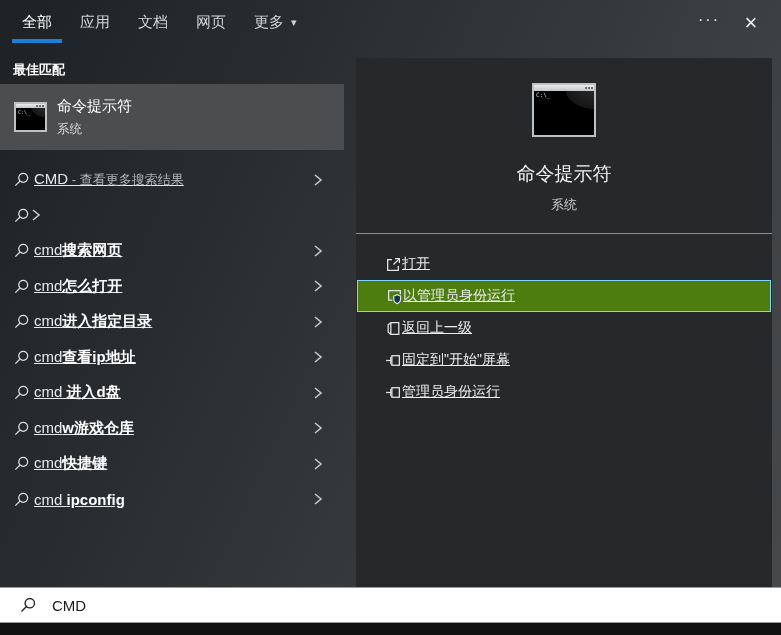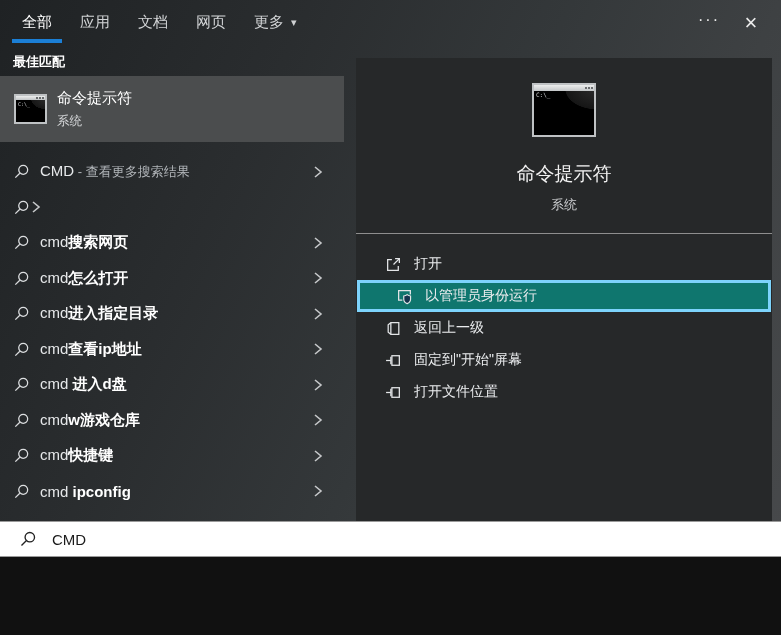--- a/index.html
+++ b/index.html
@@ -1,64 +1,64 @@
 <!DOCTYPE html>
 <html><head>
 <meta charset="utf-8">
 <style>
   html,body{margin:0;padding:0;background:#111;}
   .screen{
-    position:relative;width:781px;height:557px;overflow:hidden;
+    position:relative;width:781px;height:623px;overflow:hidden;
     background:linear-gradient(115deg,#1f2224 0%,#2a2d2f 30%,#34383a 55%,#3e4143 75%,#47494b 100%);
     font-family:"Liberation Sans","DejaVu Sans",sans-serif;
     -webkit-font-smoothing:antialiased;cursor:default;user-select:none;
   }
   
   .tabbar{position:absolute;top:0;left:0;right:0;height:45px;display:flex;align-items:stretch;padding-left:12px;}
   .tab{display:flex;align-items:center;gap:5px;padding:0 10px;margin-right:8px;font-size:15px;color:#d2d4d6;position:relative;}
   .tab.selected{color:#ffffff;}
   .tab.selected::after{content:"";position:absolute;left:0;right:0;bottom:2px;height:4px;background:#1b7fd6;}
   .tab .dd{font-size:11px;color:#cfd1d3;margin-left:2px;}
   .winctl{position:absolute;top:0;right:0;height:45px;display:flex;align-items:center;gap:10px;padding-right:14px;}
   .ctl{width:32px;height:32px;display:flex;align-items:center;justify-content:center;color:#ececec;}
   .ctl.more{font-size:16px;letter-spacing:2px;padding-bottom:6px;}
   .ctl.close{font-size:22px;font-weight:300;}
   
   .left{position:absolute;top:45px;left:0;width:344px;bottom:36px;overflow:hidden;}
-  .sec-h{margin:8px 0 0 13px;font-size:13px;font-weight:bold;color:#ffffff;}
+  .sec-h{margin:16px 0 0 13px;font-size:13px;font-weight:bold;color:#ffffff;}
   .bm-row{margin-top:5px;height:66px;background:#4b4d4e;display:flex;align-items:center;}
   .bm-text{display:flex;flex-direction:column;justify-content:center;}
   .bm-title{font-size:15px;color:#ffffff;}
   .bm-sub{font-size:12.5px;color:#d6d8da;margin-top:5px;}
   
   .term{background:#050505;border:2px solid #bfc2c4;display:flex;flex-direction:column;box-sizing:border-box;}
   .term.small{width:33px;height:30px;margin-left:14px;margin-right:10px;}
   .term .tbar{height:4px;background:linear-gradient(#eceded,#c3c6c8);display:flex;justify-content:flex-end;align-items:center;gap:1px;padding-right:1px;flex:none;}
   .term.big .tbar{height:6px;}
   .term .tbar i{width:2px;height:2px;background:#6a6d6f;}
   .term .tbody{flex:1;position:relative;background:radial-gradient(130% 115% at 105% -5%,#2c2c2c 0%,#161616 40%,#000 41%);overflow:hidden;}
   .term .prompt{position:absolute;top:1px;left:2px;font-family:"DejaVu Sans Mono",monospace;font-size:6px;line-height:6px;color:#c9cbcd;}
   .term.small .prompt{font-size:5px;}
   
   .slist{margin-top:12px;}
   .srow{height:35.5px;display:flex;align-items:center;padding-left:13px;box-sizing:border-box;}
-  .srow .txt{margin-left:10px;font-size:15px;color:#e6e8ea;flex:1;white-space:nowrap;overflow:hidden;}
+  .srow .txt{margin-left:4px;font-size:15px;color:#e6e8ea;flex:1;white-space:nowrap;overflow:hidden;text-decoration:underline;}
   .srow .txt b{color:#ffffff;}
   .srow .suffix{font-size:13px;color:#b1b5b9;}
   .chev{margin-right:20px;flex:none;}
   
   .right{position:absolute;top:58px;left:356px;width:416px;bottom:36px;background:#262829;}
   .term.big{width:64px;height:54px;margin:25px auto 0;}
   .pv-title{margin-top:24px;text-align:center;font-size:19px;color:#f2f2f2;}
   .pv-sub{margin-top:9px;text-align:center;font-size:13px;color:#c9cbcd;}
   .divider{position:absolute;top:175px;left:0;right:0;height:1px;background:#8e8e8e;}
   .actions{position:absolute;top:190px;left:0;right:0;}
   .arow{height:32px;display:flex;align-items:center;padding-left:29px;font-size:14px;color:#eaecee;box-sizing:border-box;}
-  .arow .alabel{margin-left:12px;}
-  .arow.selected{background:#0f766e;border:3px solid #7dd3fc;margin:0 1px;padding-left:36px;}
+  .arow .alabel{text-decoration:underline;}
+  .arow.selected{background:#4d7c0f;border:1px solid #7dd3fc;margin:0 1px;padding-left:28px;}
   .aicon{flex:none;}
   
   .searchbar{position:absolute;left:0;right:0;bottom:0;height:36px;background:#ffffff;display:flex;align-items:center;padding-left:19px;box-sizing:border-box;border-top:1px solid #9a9a9a;border-bottom:1px solid #9a9a9a;}
   .searchbar input{border:none;outline:none;background:transparent;margin-left:13px;font-size:15px;color:#1b1b1b;flex:1;font-family:inherit;}
 </style>
 </head>
 <body>
 
 <div class="screen">
 
@@ -271,21 +271,21 @@
           </svg>
         <span class="alabel">固定到"开始"屏幕</span>
       </div>
 
       <div class="arow">
         <svg class="aicon" width="17" height="17" viewBox="0 0 16 16">
             <line x1="1" y1="8" x2="5.5" y2="8" stroke="#e3e5e7" stroke-width="1.2"></line>
             <line x1="5.5" y1="4.5" x2="5.5" y2="11.5" stroke="#e3e5e7" stroke-width="1.2"></line>
             <rect x="6.5" y="3.5" width="7" height="9" fill="none" stroke="#e3e5e7" stroke-width="1.2"></rect>
           </svg>
-        <span class="alabel">打开文件位置</span>
+        <span class="alabel">管理员身份运行</span>
       </div>
 
     </div>
   </div>
 
   <div class="searchbar">
     <svg width="18" height="18" viewBox="0 0 16 16">
         <circle cx="9.6" cy="6.4" r="4.2" fill="none" stroke="#222" stroke-width="1.2"></circle>
         <line x1="6.4" y1="9.6" x2="2.2" y2="13.8" stroke="#222" stroke-width="1.2"></line>
       </svg>

